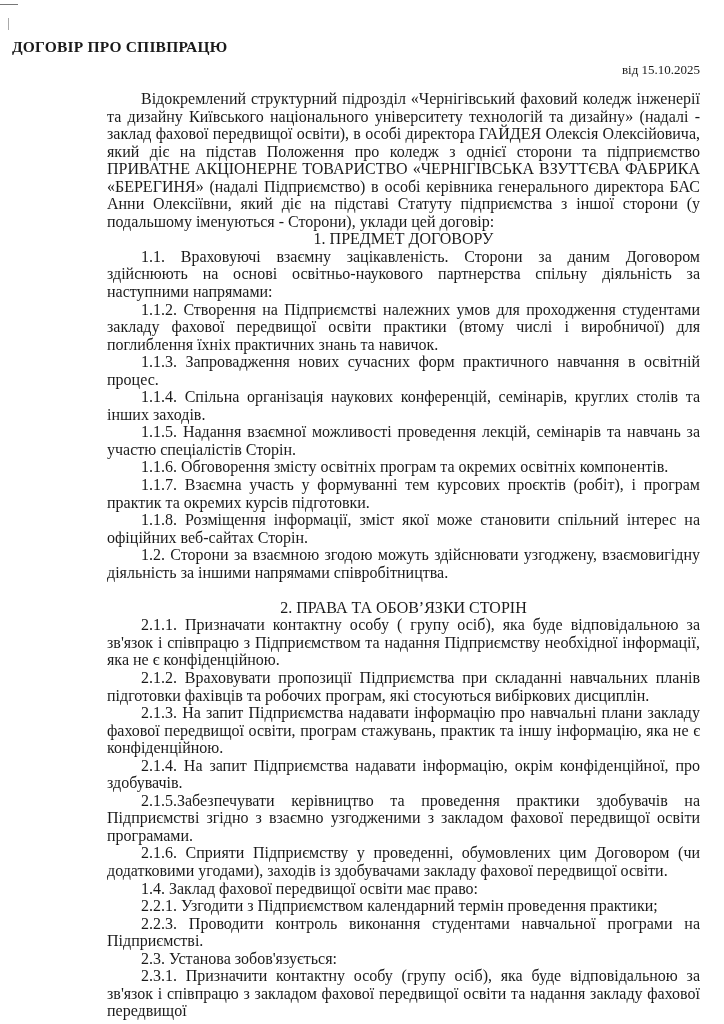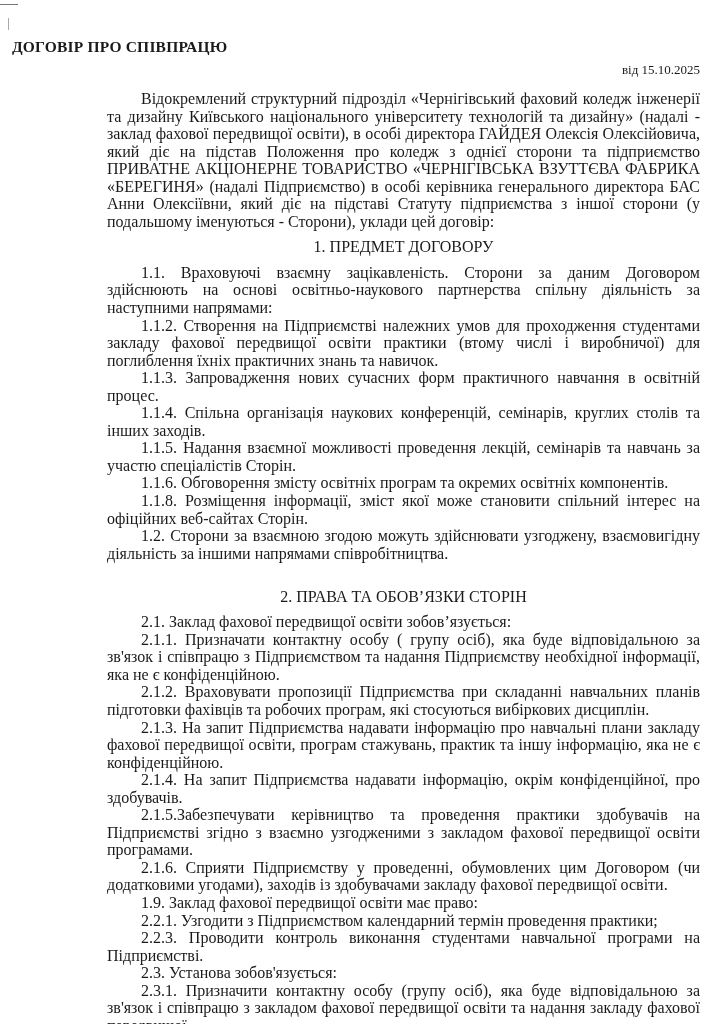--- a/index.html
+++ b/index.html
@@ -6,21 +6,21 @@
   body { width:724px; height:1024px; position:relative; overflow:hidden;
          font-family:"Liberation Serif", serif; color:#1a1a1a; }
   .mark-h { position:absolute; left:0; top:4px; width:18px; height:1px; background:#777; }
   .mark-v { position:absolute; left:8px; top:18px; width:1px; height:12px; background:#aaa; }
   .title { position:absolute; left:12px; width:724px; top:38px; 
            font-weight:bold; font-size:15.5px; letter-spacing:0.2px; }
   .date { position:absolute; right:24px; top:62px; font-size:13px; }
   .body { position:absolute; left:107px; width:593px; top:90px; font-size:16px; line-height:17.55px; }
   .p { text-align:justify; text-indent:34px; margin:0; }
   .p.last-just { text-align-last:justify; }
-  .h { text-align:center; margin:8px;font-family:Liberation Serif, serif; }
+  .h { text-align:center; margin:0;font-family:Liberation Serif, serif; }
   .gap { height:17.5px; }
 </style>
 </head>
 <body>
 
 <div class="mark-h"></div>
 <div class="mark-v"></div>
 
 <div class="title">ДОГОВІР ПРО СПІВПРАЦЮ</div>
 <div class="date">від 15.10.2025</div>
@@ -28,31 +28,31 @@
 <div class="body">
   <p class="p">Відокремлений структурний підрозділ «Чернігівський фаховий коледж інженерії та дизайну Київського національного університету технологій та дизайну» (надалі - заклад фахової передвищої освіти), в особі директора ГАЙДЕЯ Олексія Олексійовича, який діє на підстав Положення про коледж з однієї сторони та підприємство ПРИВАТНЕ АКЦІОНЕРНЕ ТОВАРИСТВО «ЧЕРНІГІВСЬКА ВЗУТТЄВА ФАБРИКА «БЕРЕГИНЯ» (надалі Підприємство) в особі керівника генерального директора БАС Анни Олексіївни, який діє на підставі Статуту підприємства з іншої сторони (у подальшому іменуються - Сторони), уклади цей договір:</p>
 
   <p class="h">1. ПРЕДМЕТ ДОГОВОРУ</p>
   <p class="p">1.1. Враховуючі взаємну зацікавленість. Сторони за даним Договором здійснюють на основі освітньо-наукового партнерства спільну діяльність за наступними напрямами:</p>
   <p class="p">1.1.2. Створення на Підприємстві належних умов для проходження студентами закладу фахової передвищої освіти практики (втому числі і виробничої) для поглиблення їхніх практичних знань та навичок.</p>
   <p class="p">1.1.3. Запровадження нових сучасних форм практичного навчання в освітній процес.</p>
   <p class="p">1.1.4. Спільна організація наукових конференцій, семінарів, круглих столів та інших заходів.</p>
   <p class="p">1.1.5. Надання взаємної можливості проведення лекцій, семінарів та навчань за участю спеціалістів Сторін.</p>
   <p class="p">1.1.6. Обговорення змісту освітніх програм та окремих освітніх компонентів.</p>
+  <p class="p">1.1.7. Взаємна участь у формуванні тем курсових проєктів (робіт), і програм практик та окремих курсів підготовки.</p>
   <p class="p">1.1.8. Розміщення інформації, зміст якої може становити спільний інтерес на офіційних веб-сайтах Сторін.</p>
   <p class="p">1.2. Сторони за взаємною згодою можуть здійснювати узгоджену, взаємовигідну діяльність за іншими напрямами співробітництва.</p>
 
   <div class="gap"></div>
 
   <p class="h">2. ПРАВА ТА ОБОВ’ЯЗКИ СТОРІН</p>
-  <p class="p">2.1. Заклад фахової передвищої освіти зобов’язується:</p>
   <p class="p">2.1.1. Призначати контактну особу ( групу осіб), яка буде відповідальною за зв'язок і співпрацю з Підприємством та надання Підприємству необхідної інформації, яка не є конфіденційною.</p>
   <p class="p">2.1.2. Враховувати пропозиції Підприємства при складанні навчальних планів підготовки фахівців та робочих програм, які стосуються вибіркових дисциплін.</p>
   <p class="p">2.1.3. На запит Підприємства надавати інформацію про навчальні плани закладу фахової передвищої освіти, програм стажувань, практик та іншу інформацію, яка не є конфіденційною.</p>
   <p class="p">2.1.4. На запит Підприємства надавати інформацію, окрім конфіденційної, про здобувачів.</p>
   <p class="p">2.1.5.Забезпечувати керівництво та проведення практики здобувачів на Підприємстві згідно з взаємно узгодженими з закладом фахової передвищої освіти програмами.</p>
   <p class="p">2.1.6. Сприяти Підприємству у проведенні, обумовлених цим Договором (чи додатковими угодами), заходів із здобувачами закладу фахової передвищої освіти.</p>
-  <p class="p">1.9. Заклад фахової передвищої освіти має право:</p>
+  <p class="p">1.4. Заклад фахової передвищої освіти має право:</p>
   <p class="p">2.2.1. Узгодити з Підприємством календарний термін проведення практики;</p>
   <p class="p">2.2.3. Проводити контроль виконання студентами навчальної програми на Підприємстві.</p>
   <p class="p">2.3. Установа зобов'язується:</p>
   <p class="p last-just">2.3.1. Призначити контактну особу (групу осіб), яка буде відповідальною за зв'язок і співпрацю з закладом фахової передвищої освіти та надання закладу фахової передвищої</p>
 </div>
 
 </body></html>

